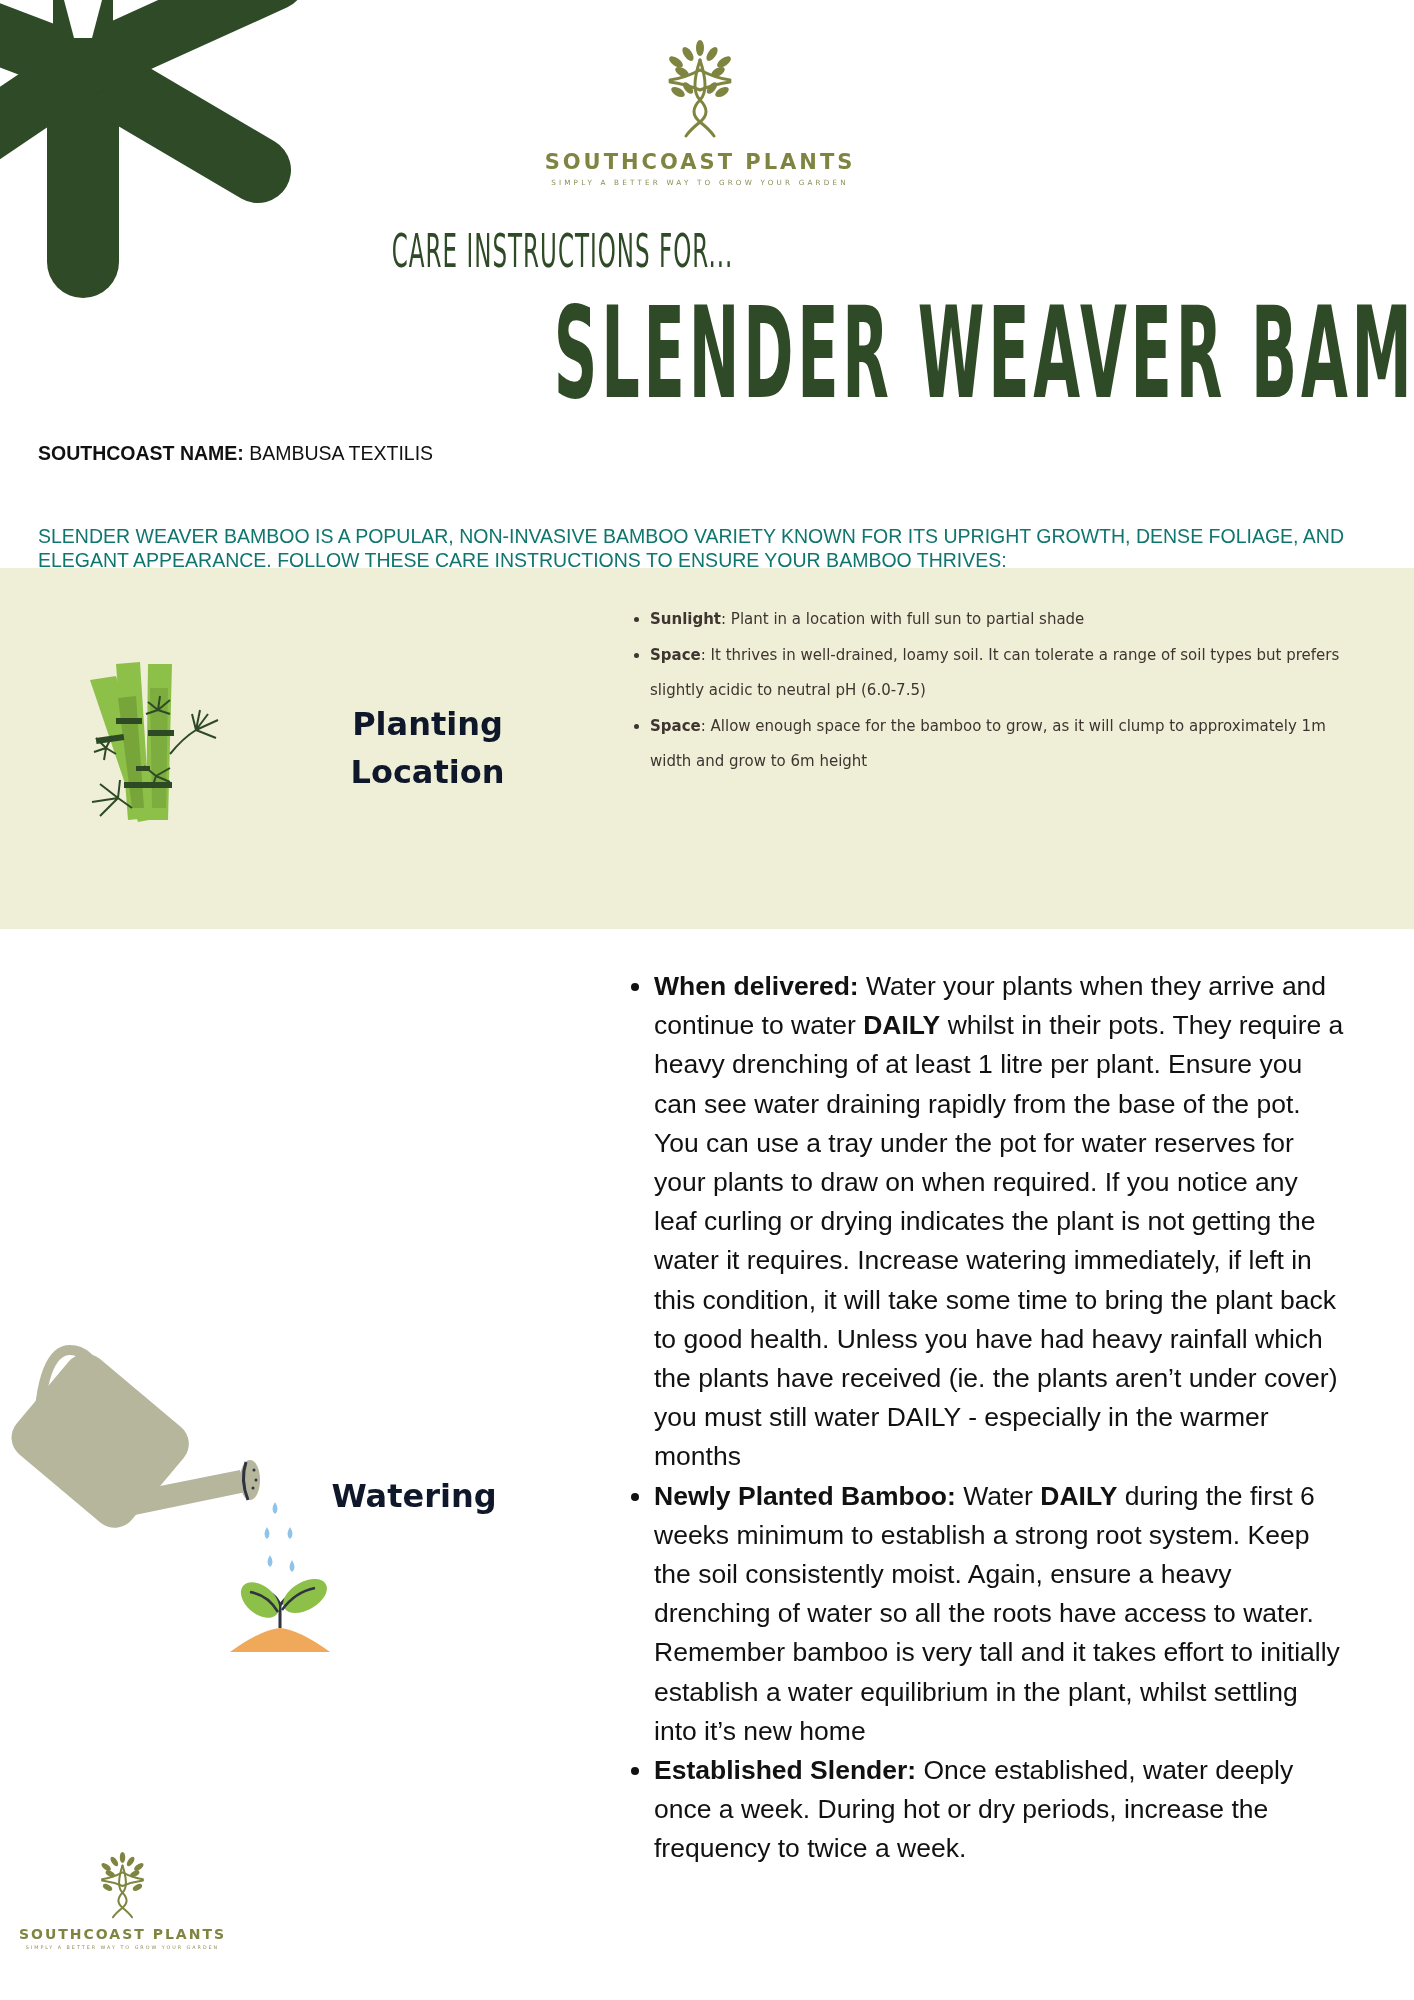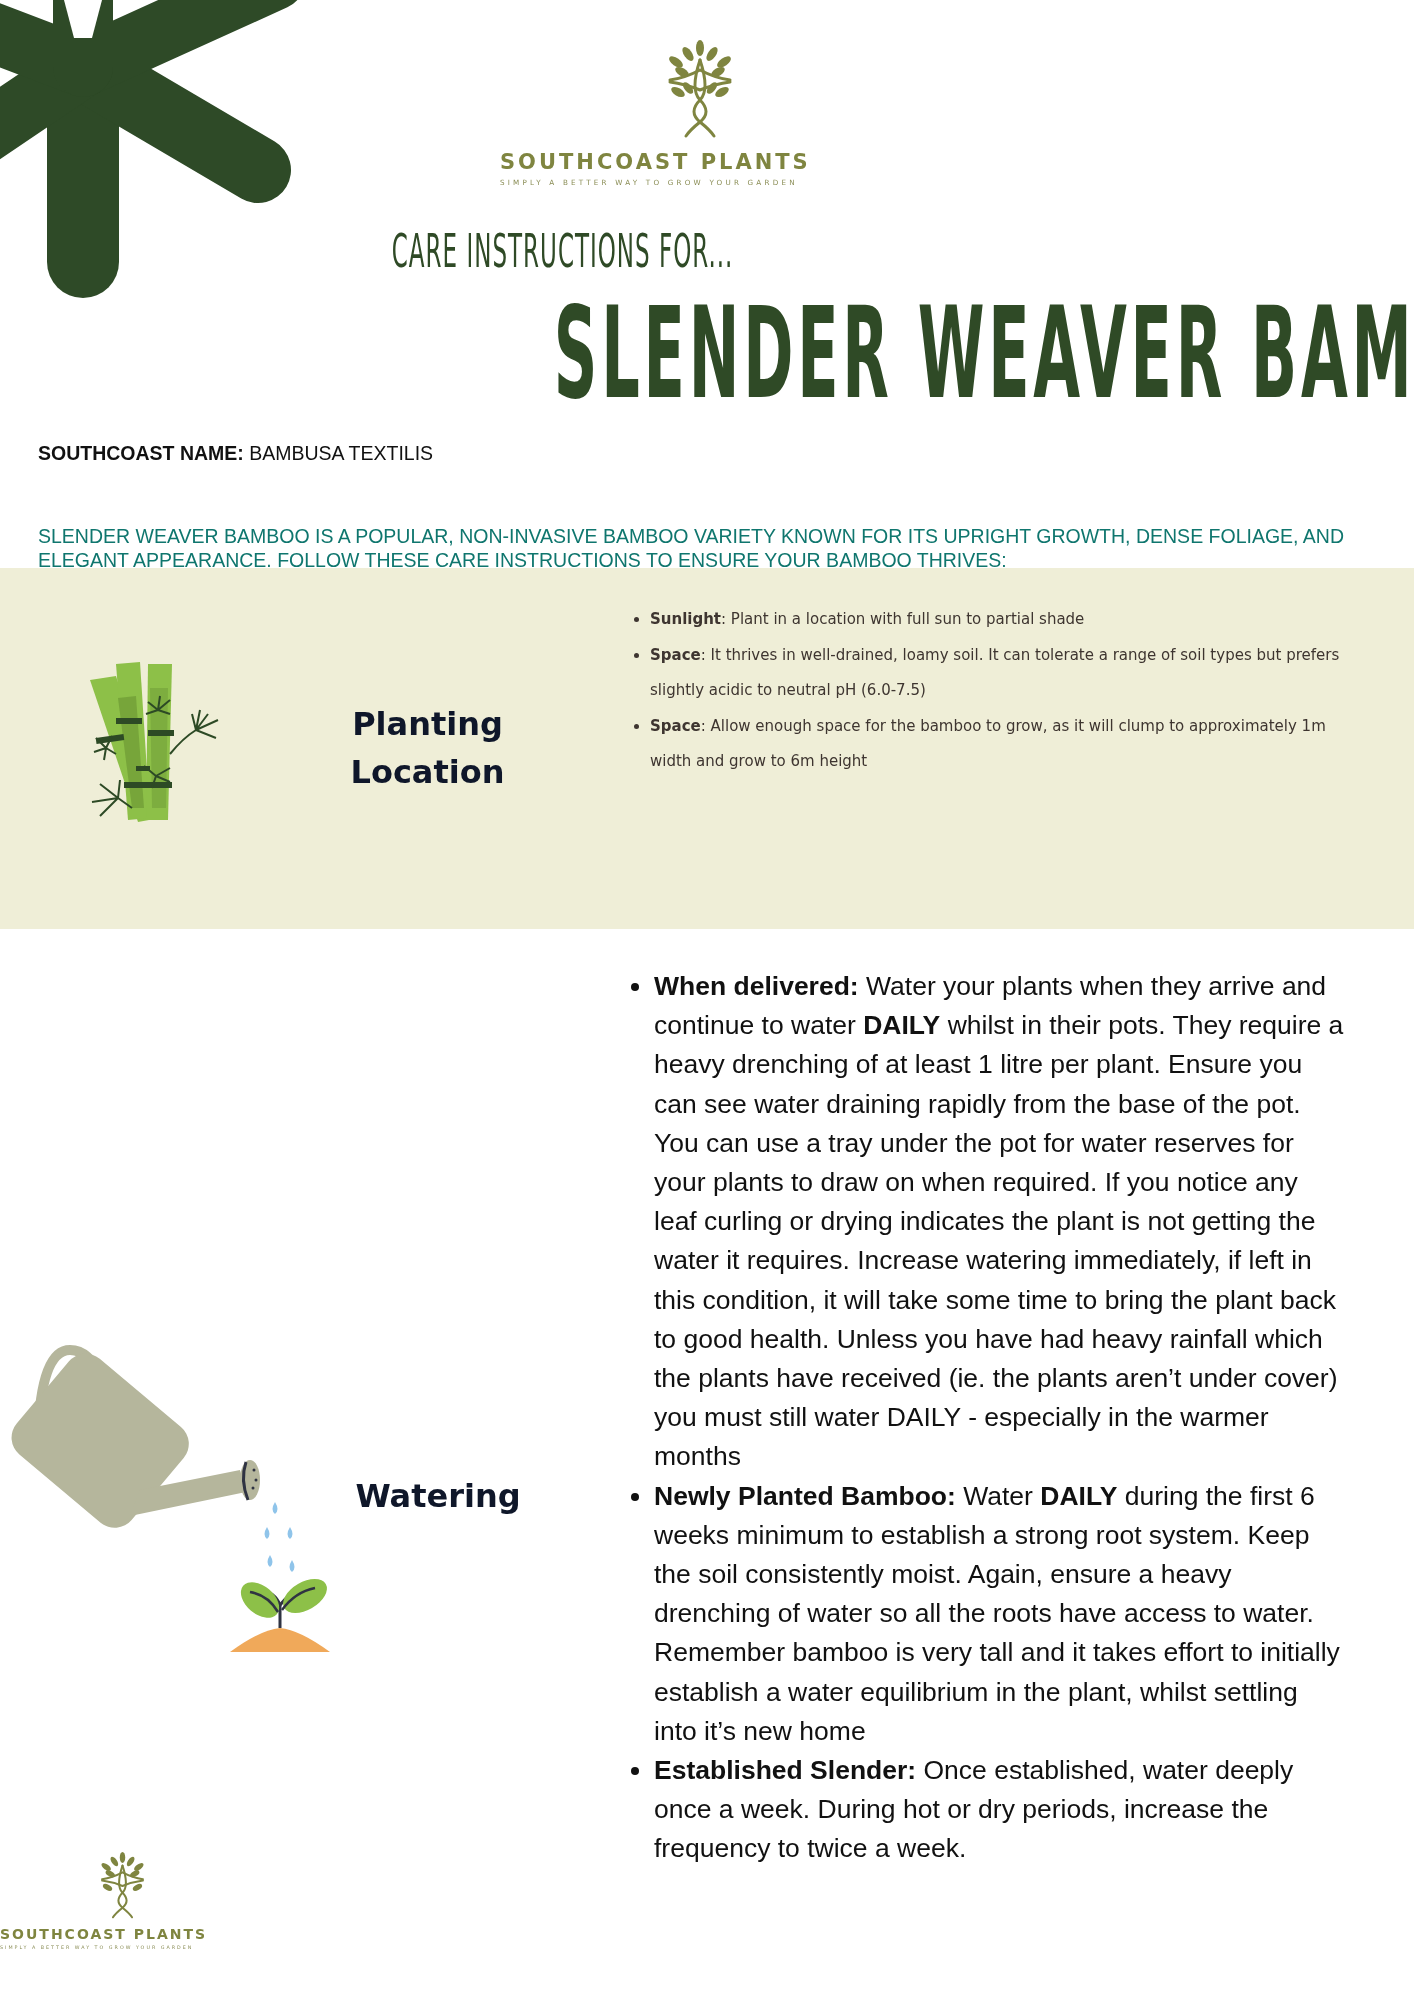--- a/index.html
+++ b/index.html
@@ -6,21 +6,21 @@
   body {
     width: 1414px; height: 2000px; position: relative; overflow: hidden;
     background: #ffffff; font-family: "Liberation Sans", sans-serif;
   }
   .abs { position: absolute; }
 
   
   #asterisk { left: 0; top: 0; width: 300px; height: 305px; }
 
   
-  .logo { }
+  .logo { text-align: center; }
   .logo .brand {
     font-family: "DejaVu Sans", sans-serif; color: #7f8540; letter-spacing: 3px; font-weight: bold;
     white-space: nowrap;
   }
   .logo .tagline {
     font-family: "DejaVu Sans", sans-serif; color: #8a8d55; letter-spacing: 3.2px; white-space: nowrap;
   }
   #top-logo { left: 500px; top: 40px; width: 400px; }
   #top-logo .tree { width: 80px; height: 100px; margin: 0 auto; display: block; }
   #top-logo .brand { font-size: 21px; margin-top: 10px; }
@@ -55,21 +55,21 @@
   #planting-heading { left: 300px; top: 700px; width: 255px; font-size: 32px; line-height: 48px; }
   #planting-list {
     left: 618px; top: 602px; width: 690px; margin: 0; padding: 0 0 0 32px;
     font-family: "DejaVu Sans", sans-serif; font-size: 15px; line-height: 35.6px; color: #3e3530;
   }
   #planting-list li { margin: 0; }
   #planting-list b { font-weight: bold; }
 
   
   #watering-icon { left: 10px; top: 1330px; width: 330px; height: 340px; }
-  #watering-heading { left: 328px; top: 1472px; width: 220px; font-size: 32px; line-height: 48px; }
+  #watering-heading { left: 304px; top: 1472px; width: 220px; font-size: 32px; line-height: 48px; }
   #watering-list {
     left: 622px; top: 967px; width: 690px; margin: 0; padding: 0 0 0 32px;
     font-family: "Liberation Sans", sans-serif; font-size: 26.5px; line-height: 39.2px; color: #111;
   }
   #watering-list li { margin: 0; }
   #watering-list b { font-weight: bold; }
 </style>
 </head>
 <body>
 

